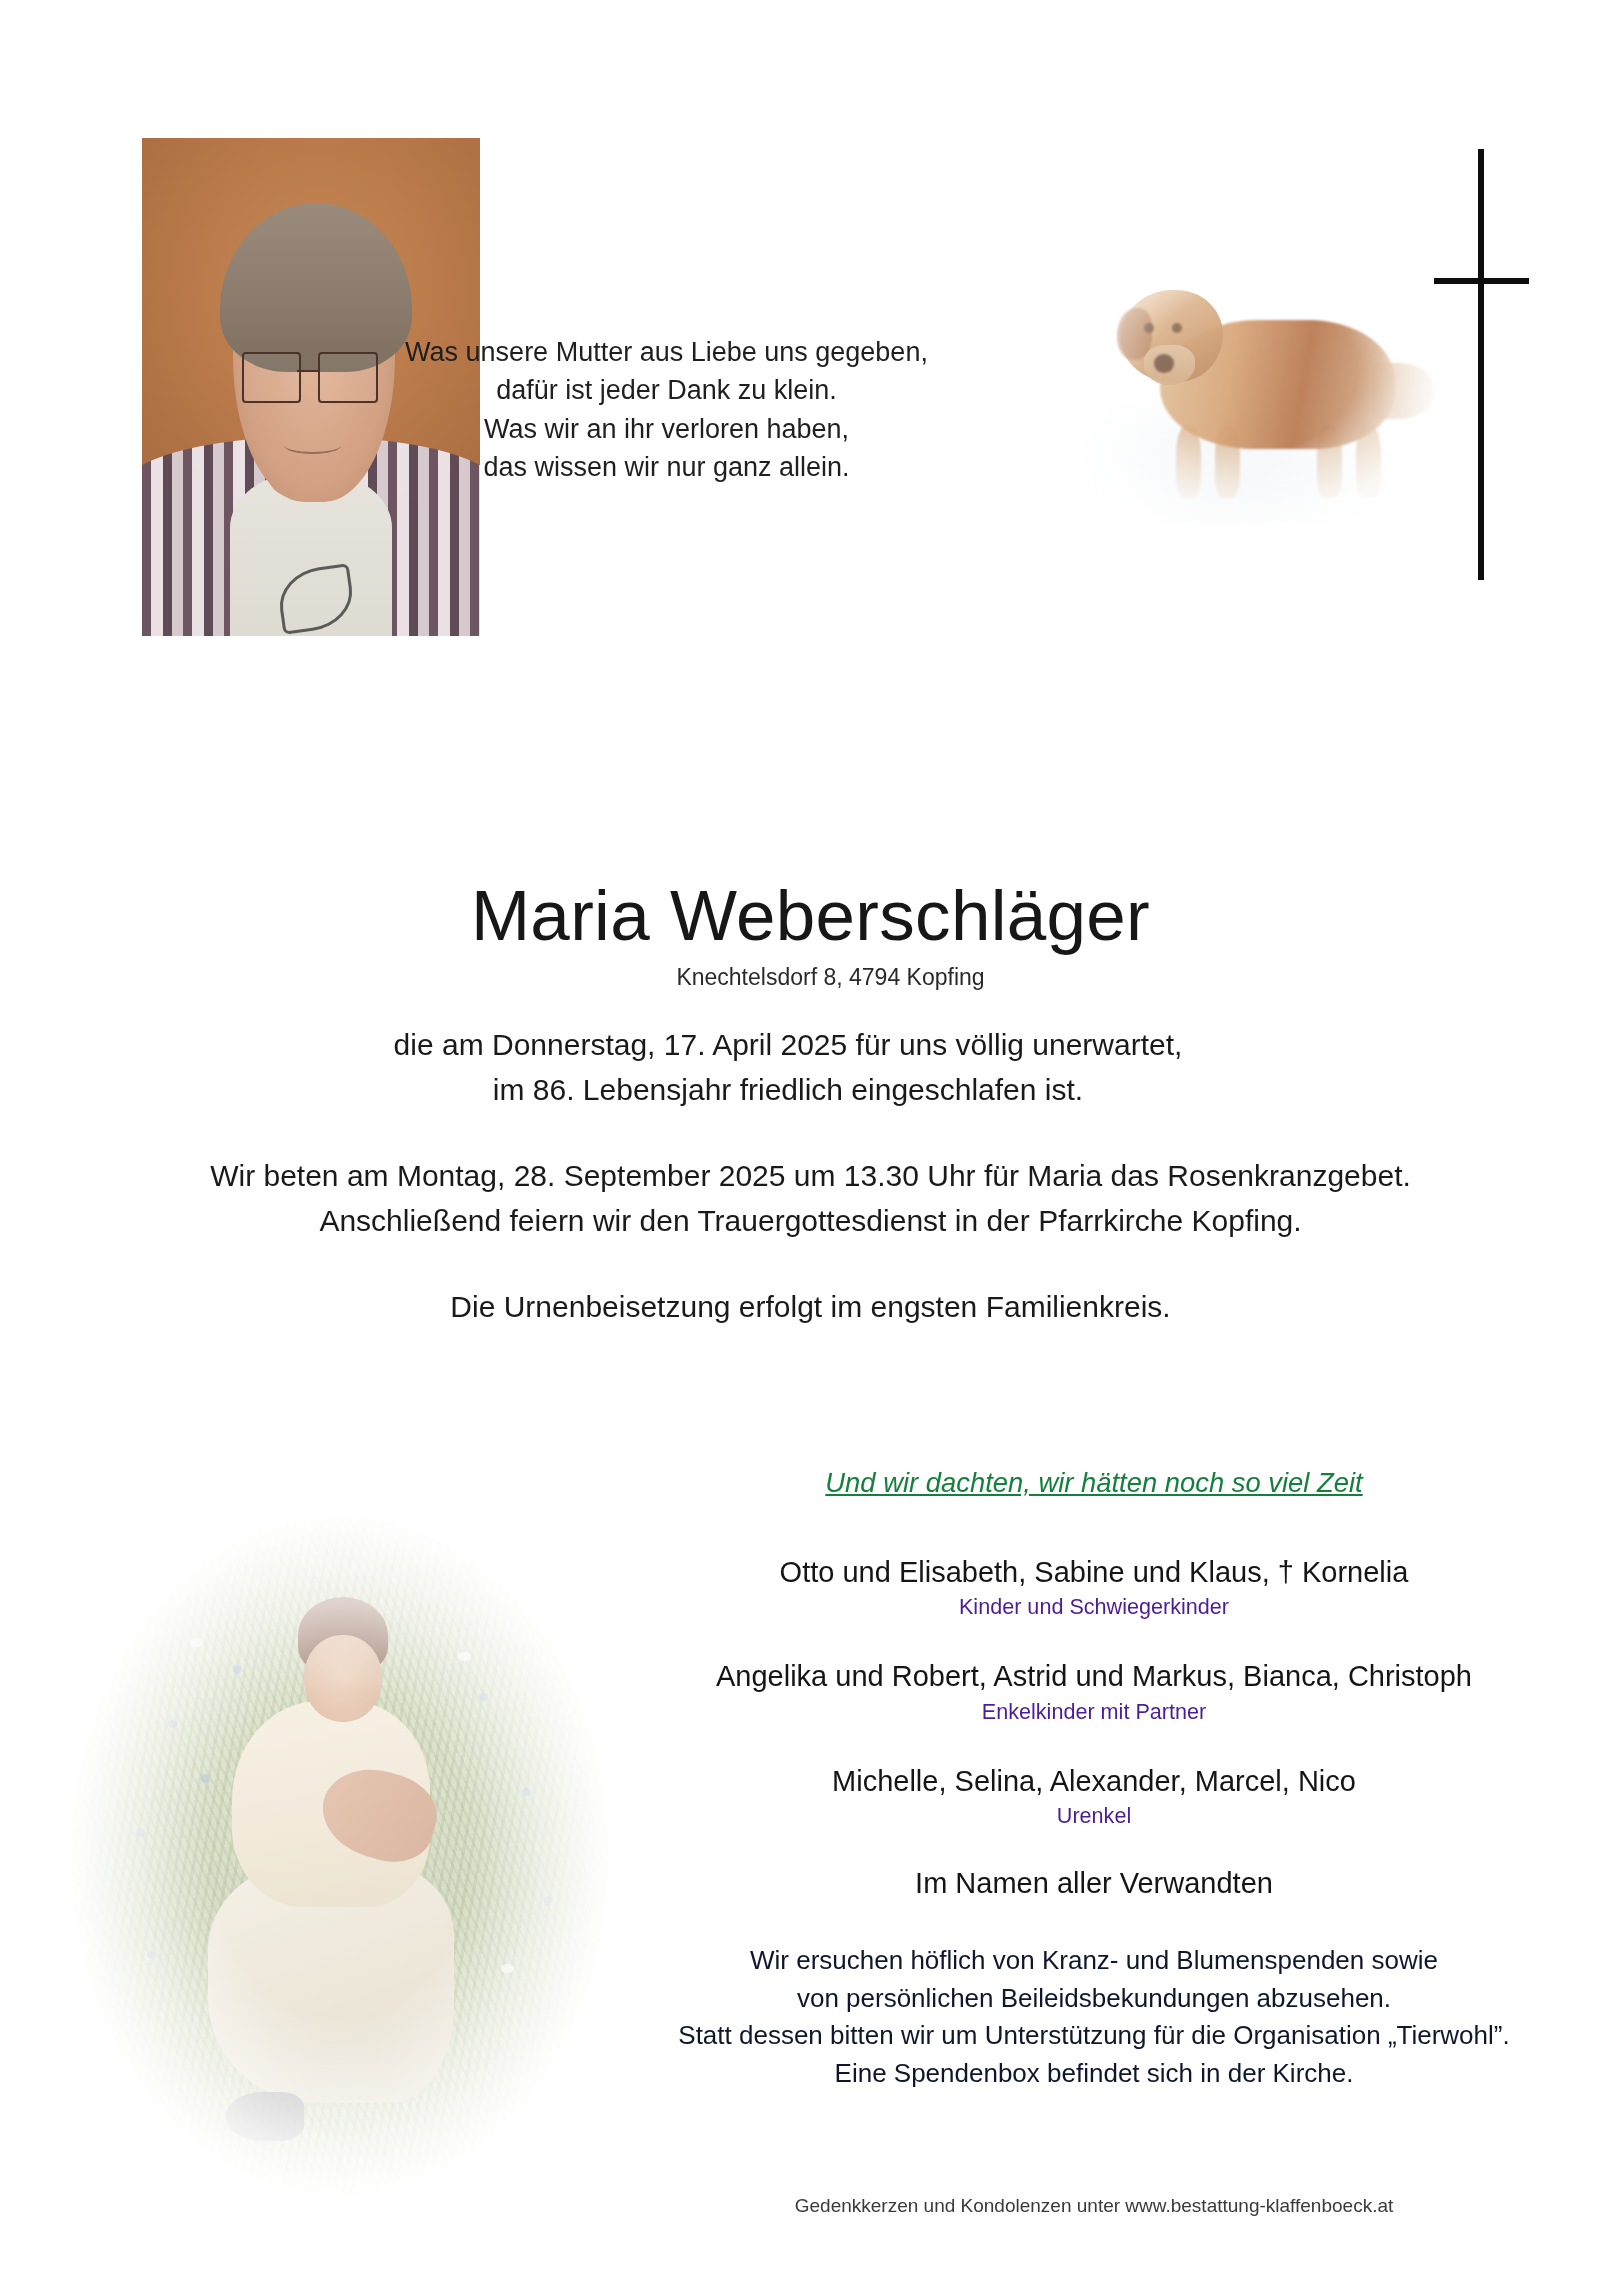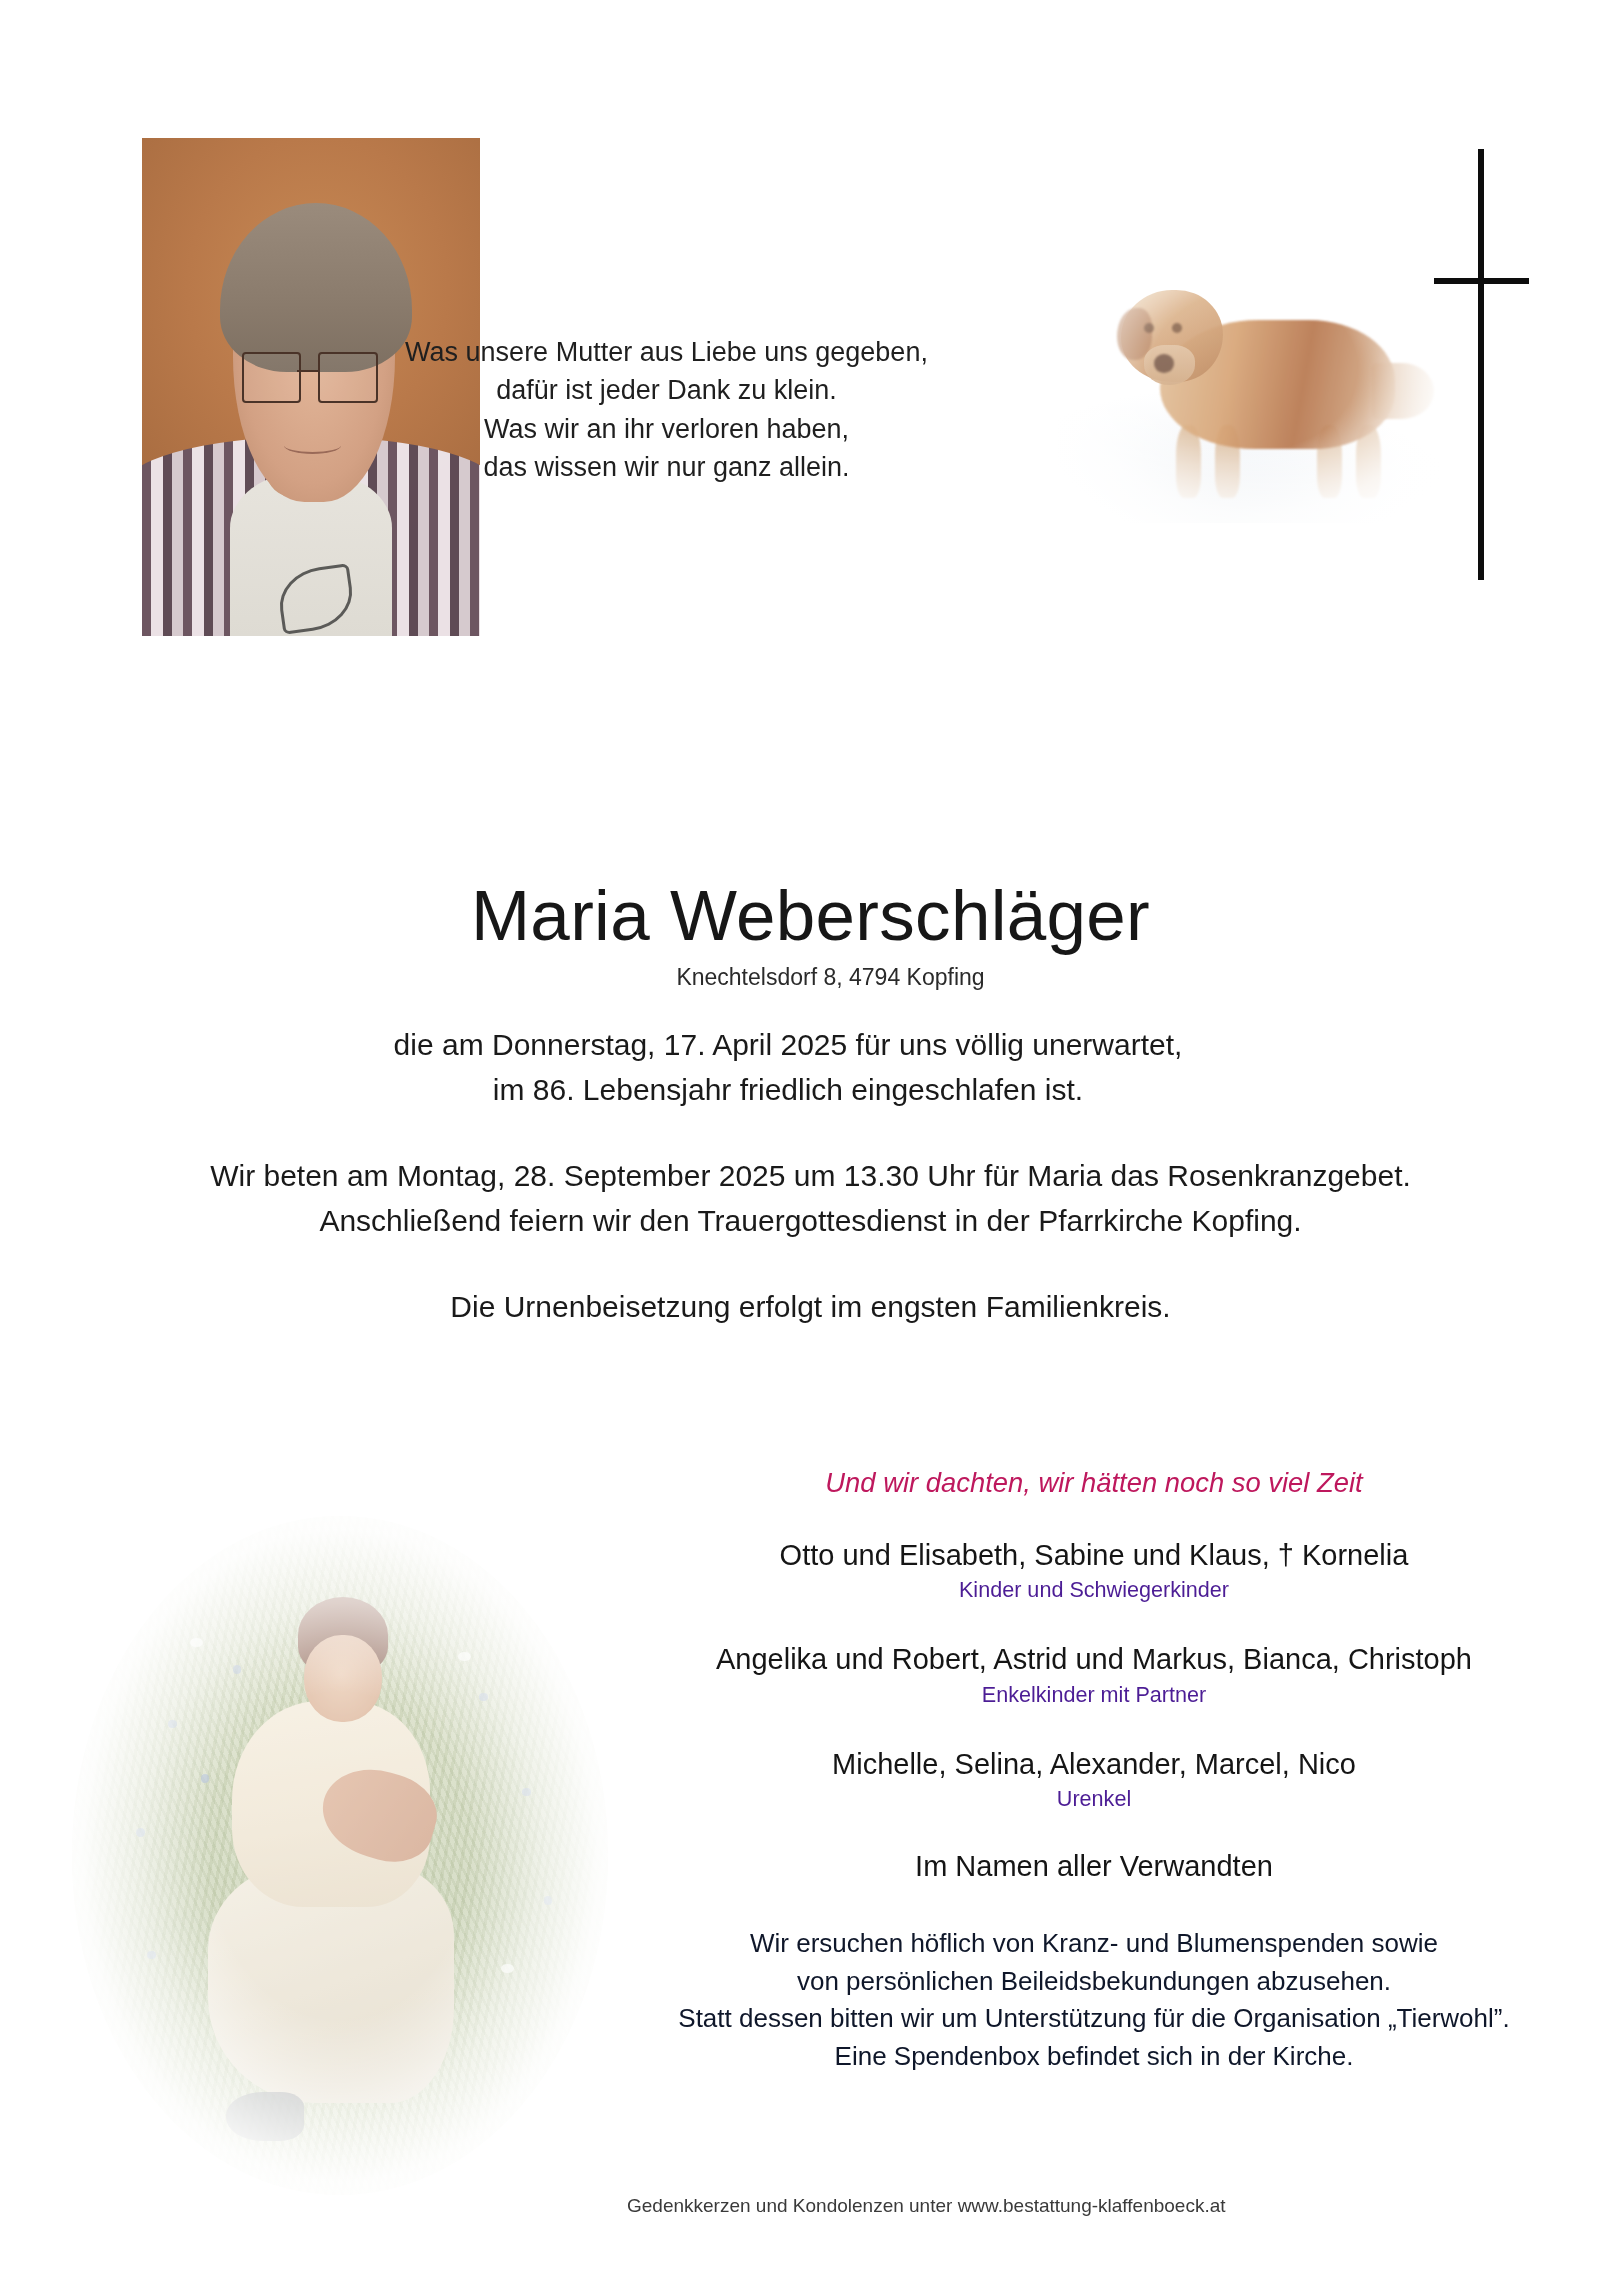--- a/index.html
+++ b/index.html
@@ -415,22 +415,23 @@
     position: absolute;
     left: 627px;
     top: 1467px;
     width: 934px;
     text-align: center;
   }
   .fam .quote {
     font-size: 27.4px;
     font-style: italic;
     font-stretch: condensed;
-    margin-bottom: 38px;
-    color: #be185d;
+    margin-bottom: 55px;
+    color: #15803d;
+    text-decoration: underline;
   }
   .fam .names {
     font-size: 29px;
     font-stretch: condensed;
     line-height: 1.3;
     color: #151515;
   }
   .fam .role {
     font-size: 21.6px;
     font-stretch: condensed;
@@ -449,20 +450,21 @@
     font-size: 26px;
     line-height: 1.45;
     font-stretch: condensed;
     color: #0f172a;
   }
   .footer {
     position: absolute;
     left: 627px;
     top: 2195px;
     width: 934px;
+    text-align: center;
     font-size: 19px;
     font-stretch: condensed;
     color: #3a3a3a;
   }
   .ln { display: block; }
 </style>
 </head>
 <body>
 
 <div id="card">

